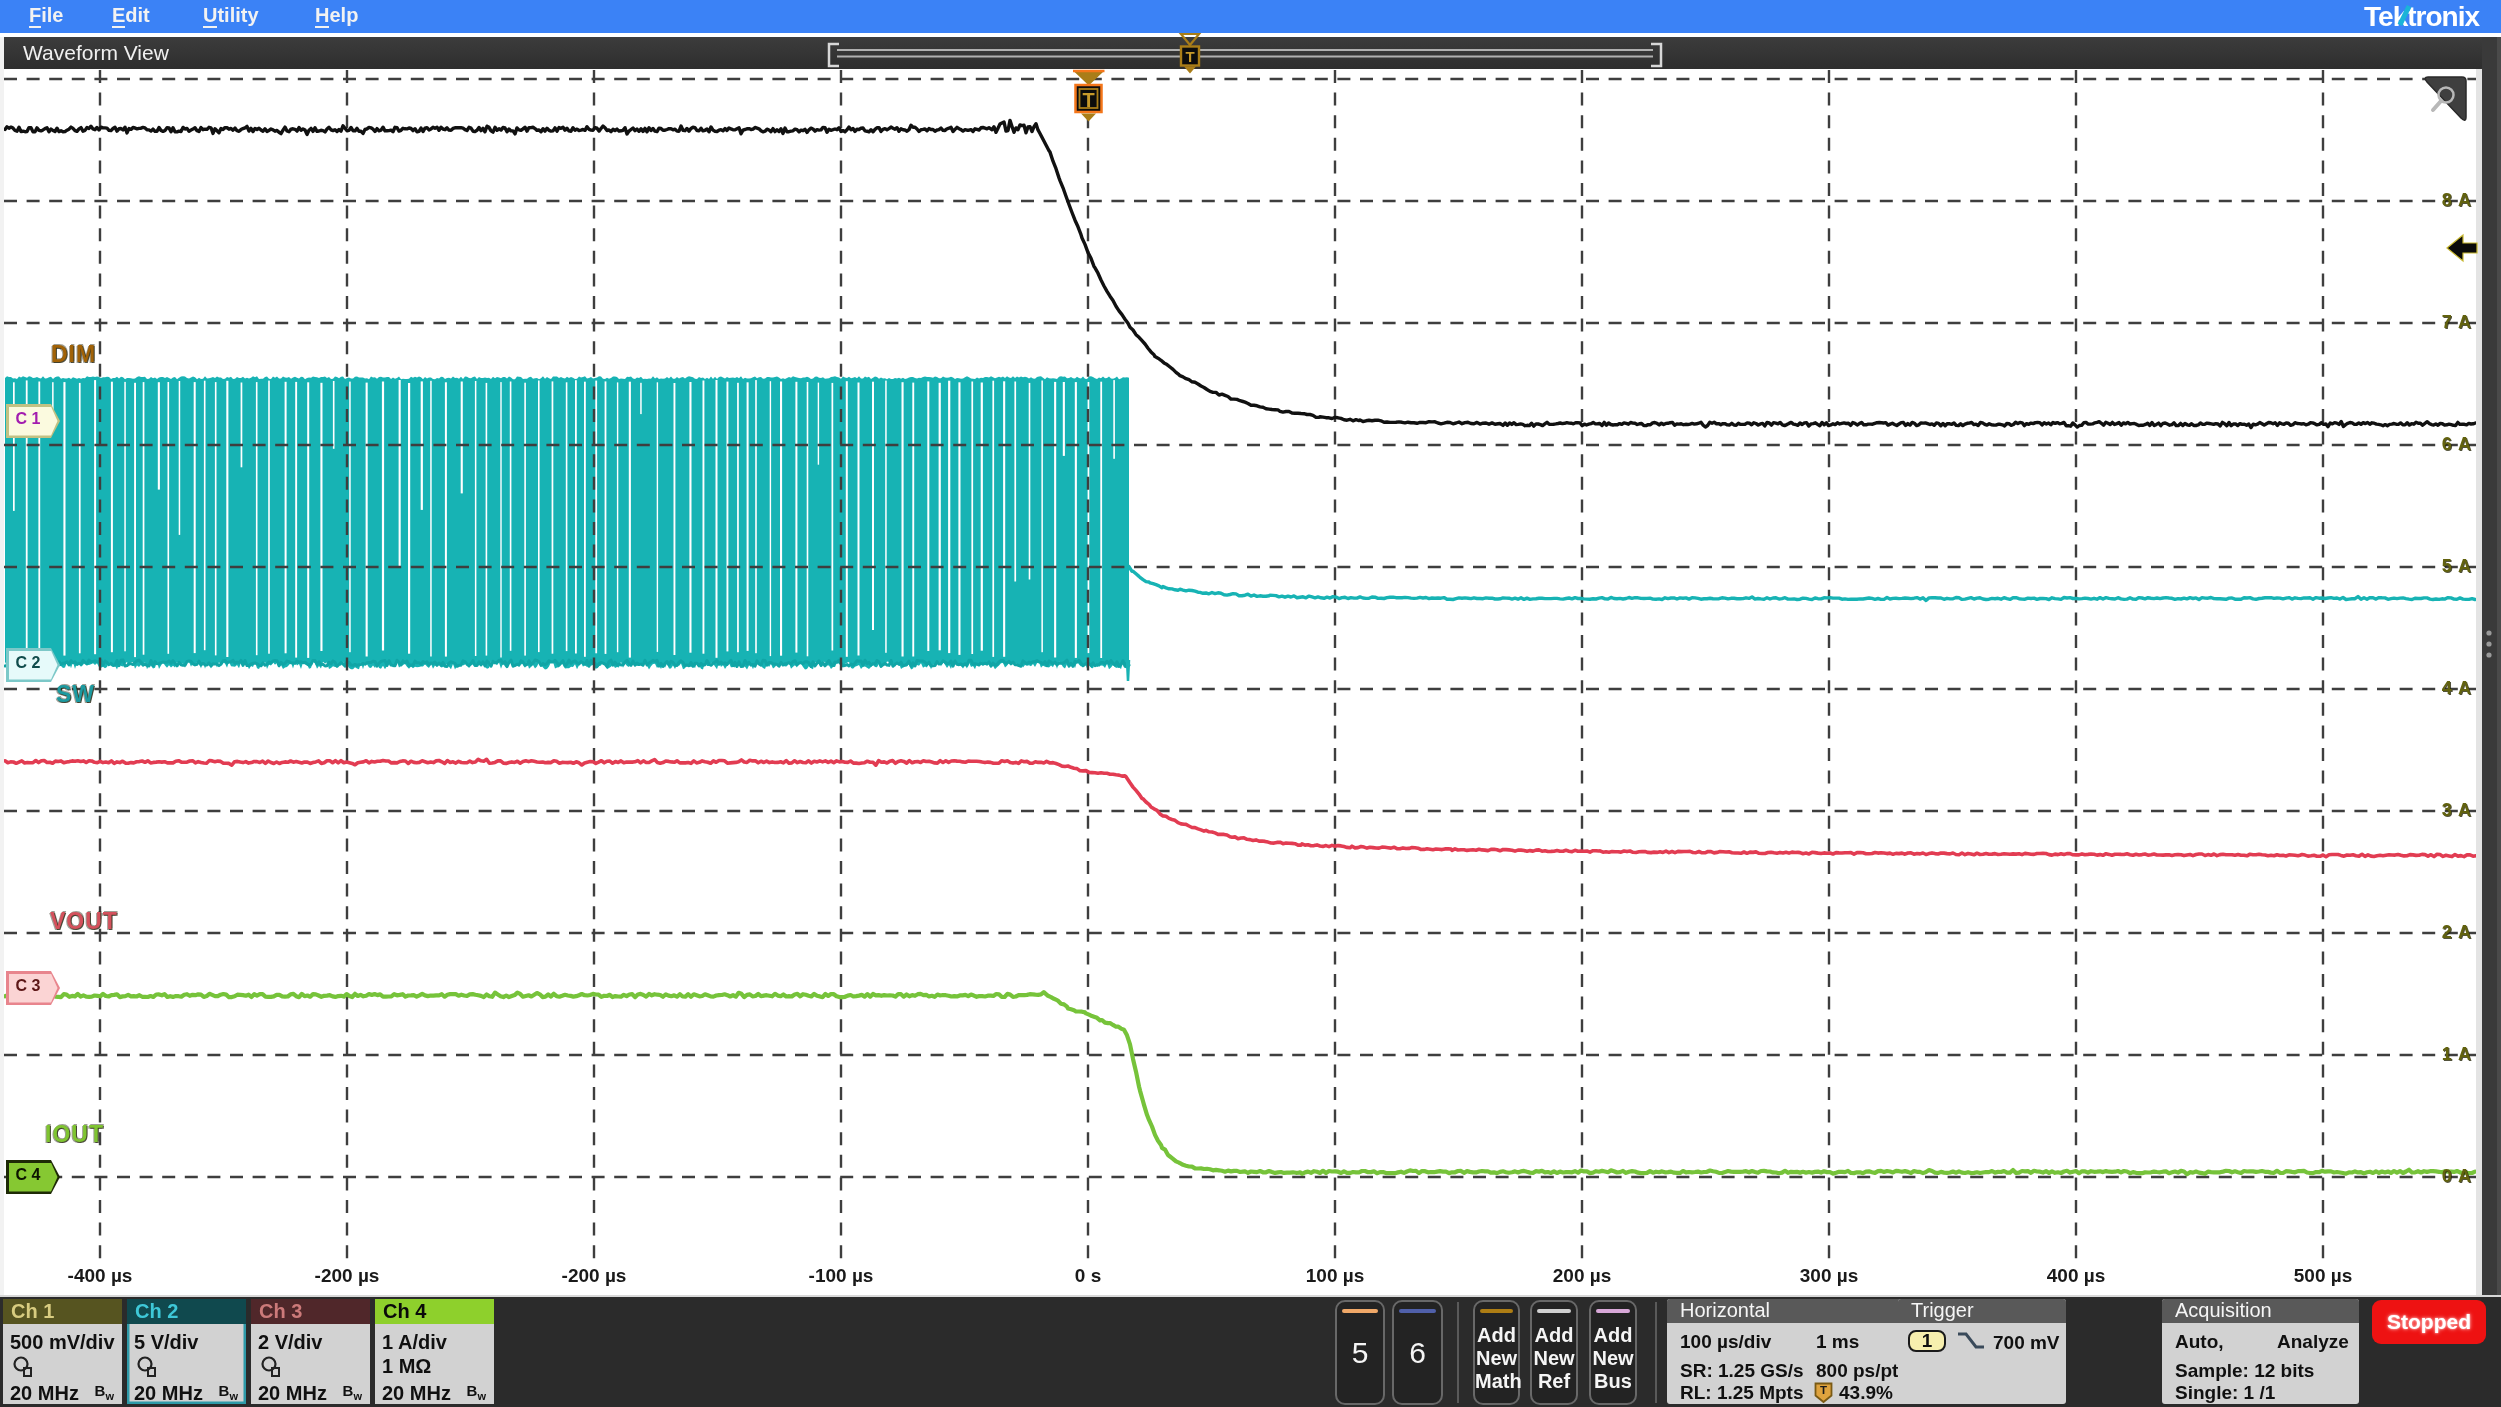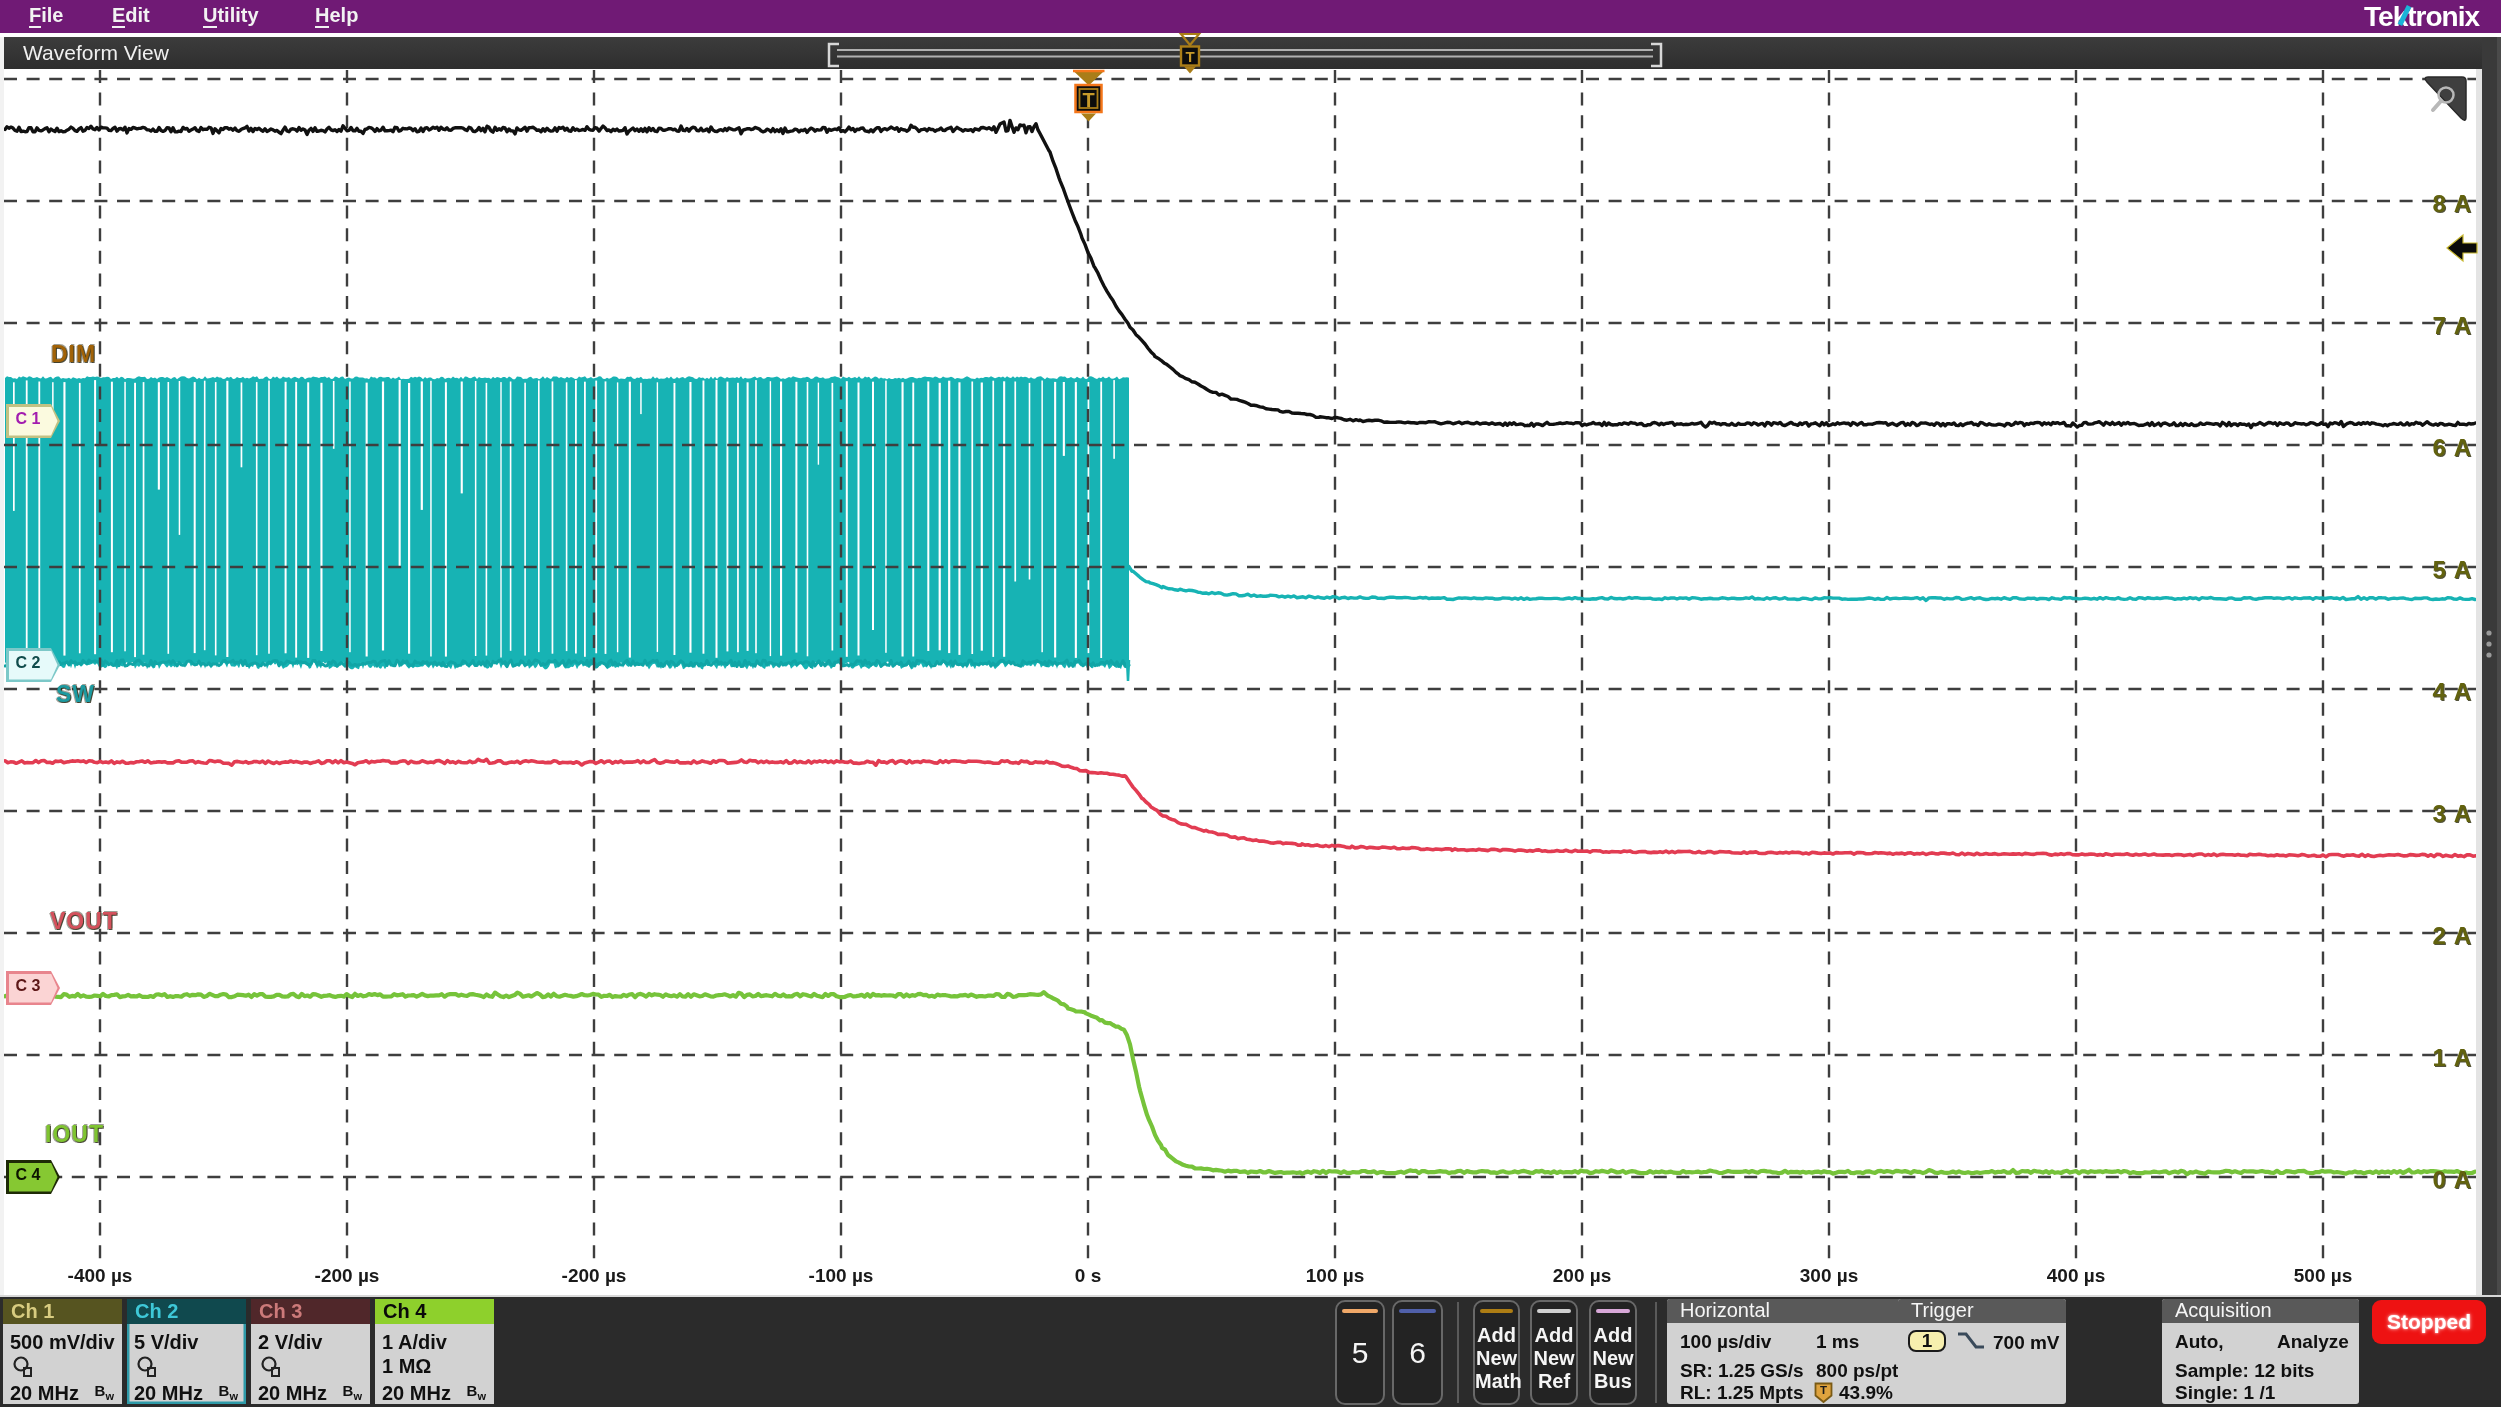--- a/index.html
+++ b/index.html
@@ -1,21 +1,21 @@
 <!DOCTYPE html>
 <html><head>
 <meta charset="utf-8">
 <style>
 * { margin:0; padding:0; box-sizing:border-box; }
 html,body { width:2501px; height:1407px; overflow:hidden; }
 body { font-family:"Liberation Sans", sans-serif; background:#ffffff; position:relative; }
 .abs { position:absolute; }
 
 
-#menubar { left:0; top:0; width:2501px; height:33px; background:#701a75; color:#f2f2f2; }
+#menubar { left:0; top:0; width:2501px; height:33px; background:#3b82f6; color:#f2f2f2; }
 #menubar .mi { position:absolute; top:4px; font-size:20px; font-weight:700; }
 #menubar .mi u { text-decoration:none; border-bottom:2px solid #f2f2f2; padding-bottom:0px; }
 #tlogo { position:absolute; right:22px; top:1px; font-size:28px; font-weight:700; color:#ffffff; letter-spacing:-1px; }
 #kslash { position:absolute; right:94px; top:5px; width:5px; height:21px; background:#1ab4d8; transform:rotate(26deg); }
 
 
 #topgap { left:0; top:33px; width:2501px; height:4px; background:#ffffff; }
 
 
 #titlebar { left:4px; top:37px; width:2497px; height:32px; background:linear-gradient(#3c3c3c,#2e2e2e); color:#f0f0f0; }
@@ -35,21 +35,21 @@
 .flag .inner { position:absolute; left:2.5px; top:2.5px; width:49px; height:29px; }
 .flag .txt { position:absolute; left:0; top:6px; width:44px; text-align:center; font-size:16px; font-weight:700; }
 .pent { clip-path:polygon(0 0, 45px 0, 54px 17px, 45px 34px, 0 34px); }
 .pent2 { clip-path:polygon(0 0, 42.5px 0, 49px 14.5px, 42.5px 29px, 0 29px); }
 
 
 .wlabel { position:absolute; font-size:23px; font-weight:700; letter-spacing:1px;
   text-shadow:1px 1px 0 rgba(40,40,20,0.8), -1px 1px 0 rgba(40,40,20,0.45), 1px -1px 0 rgba(40,40,20,0.45); }
 
 
-.alabel { position:absolute; font-size:24px; font-weight:700; color:#62620e; width:60px; text-align:right;
+.alabel { position:absolute; font-size:18px; font-weight:700; color:#62620e; width:60px; text-align:right;
   text-shadow:1px 1px 0 rgba(40,40,10,0.8); letter-spacing:1px; }
 
 
 .axlabel { position:absolute; top:1265px; width:120px; text-align:center; font-size:19px; font-weight:700; color:#1a1a1a; }
 
 
 .badge { position:absolute; top:1299px; width:119px; height:105px; background:#d2d2d2; }
 .badge .hdr { position:absolute; left:0; top:0; width:100%; height:25px; font-size:20px; font-weight:700; padding:1px 0 0 8px; }
 .badge .r1 { position:absolute; left:7px; top:32px; font-size:20px; font-weight:700; color:#101010; white-space:nowrap; }
 .badge .r2 { position:absolute; left:7px; top:56px; font-size:20px; font-weight:700; color:#101010; white-space:nowrap; }

